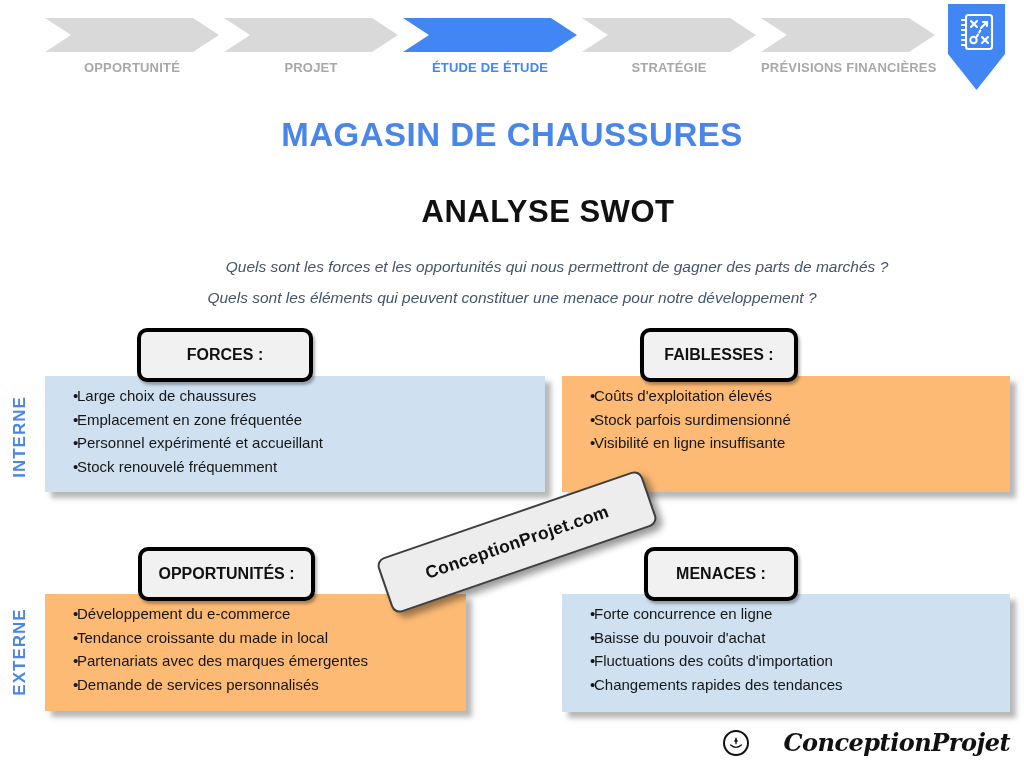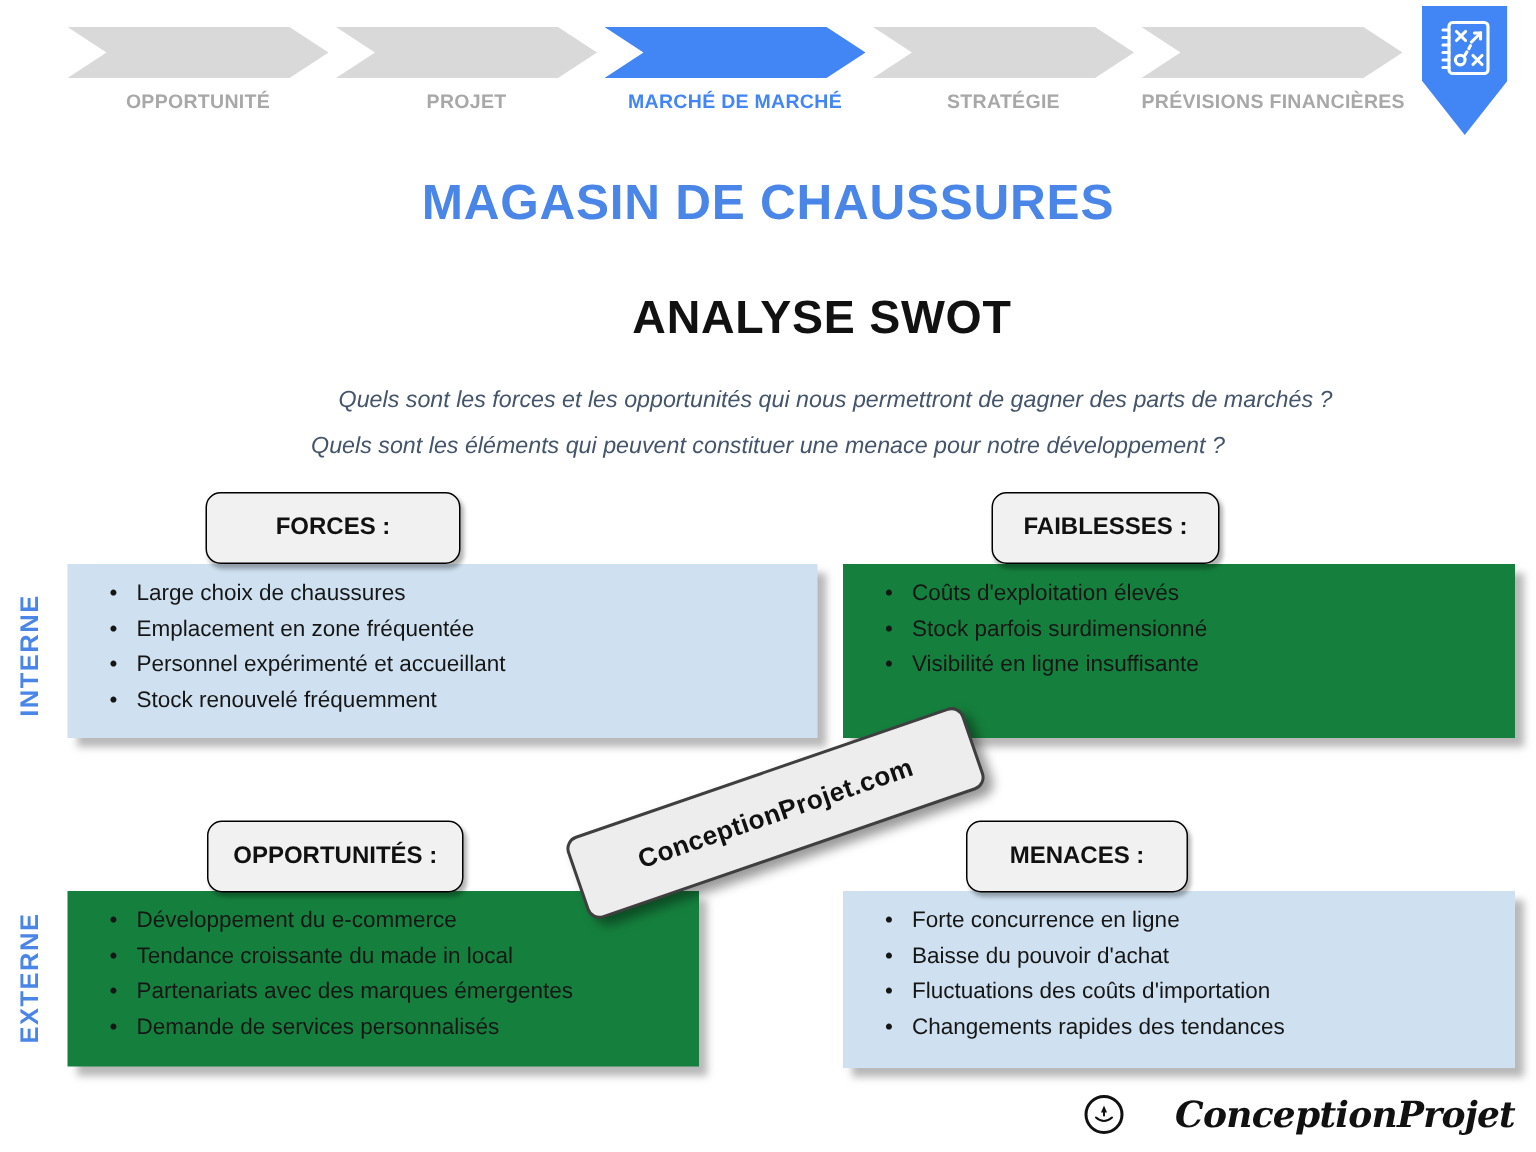--- a/index.html
+++ b/index.html
@@ -28,36 +28,36 @@
   .main-title{position:absolute;left:0;top:116px;width:100%;text-align:center;
     font-size:33px;font-weight:700;color:#4a86e8;letter-spacing:.5px;}
   .sub-title{position:absolute;left:0;top:194px;width:100%;text-align:center;
     font-size:31px;font-weight:700;color:#111;letter-spacing:.5px;padding-left:36px;}
   .question{position:absolute;left:0;width:100%;text-align:center;
     font-size:15.5px;font-style:italic;color:#44546a;}
   .q1{top:258px;padding-left:45px;}
   .q2{top:289px;}
   
   .header-box{
-    position:absolute;background:#f1f1f1;border:1px solid #000000;border-radius:10px;
+    position:absolute;background:#f1f1f1;border:4px solid #000000;border-radius:10px;
     box-shadow:2px 3px 3px rgba(0,0,0,.30);display:flex;align-items:center;justify-content:center;
     font-size:16px;font-weight:700;color:#111;z-index:2;
   }
   .hb-forces{left:137px;top:328px;width:168px;height:46px;}
-  .hb-faiblesses{left:640px;top:328px;width:150px;height:46px;margin-left:21px;}
+  .hb-faiblesses{left:640px;top:328px;width:150px;height:46px;}
   .hb-opportunites{left:138px;top:547px;width:169px;height:46px;}
   .hb-menaces{left:644px;top:547px;width:146px;height:46px;}
   .panel{
     position:absolute;box-shadow:6px 6px 5px rgba(125,125,125,.55);z-index:1;
   }
   .panel ul{list-style:none;margin:0;padding:8px 10px 0 0;}
-  .panel li{position:relative;padding-left:46px;line-height:23.6px;font-size:15px;color:#161616;}
+  .panel li{position:relative;padding-left:32px;line-height:23.6px;font-size:15px;color:#161616;}
   .panel li::before{content:"•";position:absolute;left:28px;top:0;font-size:15px;color:#161616;}
   .p-blue{background:#cfe1f1;}
-  .p-gray{background:#15803d;}
+  .p-gray{background:#fdba74;}
   .p-forces{left:45px;top:376px;width:500px;height:116px;}
   .p-faiblesses{left:562px;top:376px;width:448px;height:116px;}
   .p-opportunites{left:45px;top:594px;width:421px;height:117px;}
   .p-menaces{left:562px;top:594px;width:448px;height:118px;}
   
   .side-label{
     position:absolute;width:100px;height:24px;text-align:center;
     font-size:17px;font-weight:700;color:#4a86e8;letter-spacing:1px;
     transform:rotate(-90deg);
   }
@@ -88,21 +88,21 @@
     <div class="step">
       <div class="arrow"></div>
       <div class="step-label">OPPORTUNITÉ</div>
     </div>
     <div class="step">
       <div class="arrow"></div>
       <div class="step-label">PROJET</div>
     </div>
     <div class="step active">
       <div class="arrow"></div>
-      <div class="step-label">MARCHÉ DE MARCHÉ</div>
+      <div class="step-label">ÉTUDE DE ÉTUDE</div>
     </div>
     <div class="step">
       <div class="arrow"></div>
       <div class="step-label">STRATÉGIE</div>
     </div>
     <div class="step">
       <div class="arrow"></div>
       <div class="step-label">PRÉVISIONS FINANCIÈRES</div>
     </div>
   </div>

